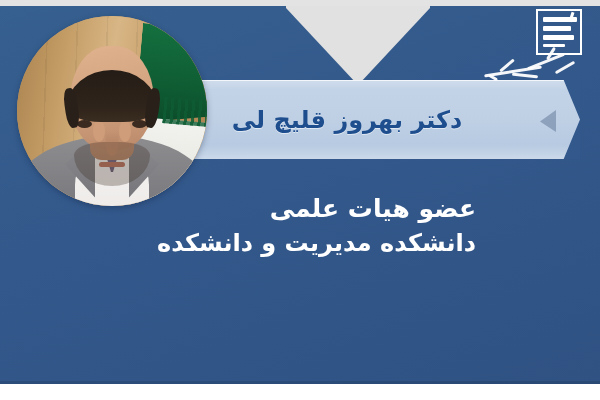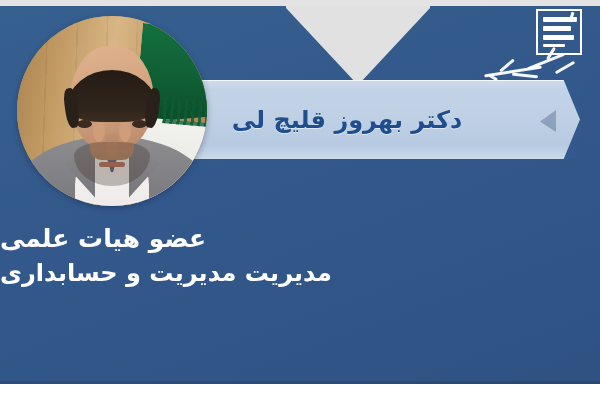--- a/index.html
+++ b/index.html
@@ -336,23 +336,22 @@
   .logo-calli .s5 { left: 30px; top: 24px; width: 26px; height: 3px; transform: rotate(6deg); }
   .logo-calli .s6 { left: 72px; top: 16px; width: 22px; height: 3px; transform: rotate(-30deg); }
   .logo-calli .s7 { left: 6px;  top: 26px; width: 10px; height: 3px; transform: rotate(30deg); }
 
   
   .subtitle {
     position: absolute;
     left: 0; top: 192px;
     width: 476px;
     z-index: 6;
-    text-align: left;
+    text-align: right;
     direction: rtl;
-    margin-top: 30px;
   }
   .subtitle .line1 {
     color: #ffffff;
     font-size: 25px;
     font-weight: bold;
     line-height: 34px;
     letter-spacing: 0.2px;
   }
   .subtitle .line2 {
     color: #ffffff;
@@ -422,16 +421,16 @@
       <div class="eye-l"></div>
       <div class="eye-r"></div>
       <div class="nose"></div>
       <div class="mouth"></div>
       <div class="hair"></div>
     </div>
   </div>
 
   <div class="subtitle">
     <div class="line1">عضو هیات علمی</div>
-    <div class="line2">مدیریت مدیریت و حسابداری</div>
+    <div class="line2">دانشکده مدیریت و دانشکده</div>
   </div>
 
 </div>
 
 </body></html>

